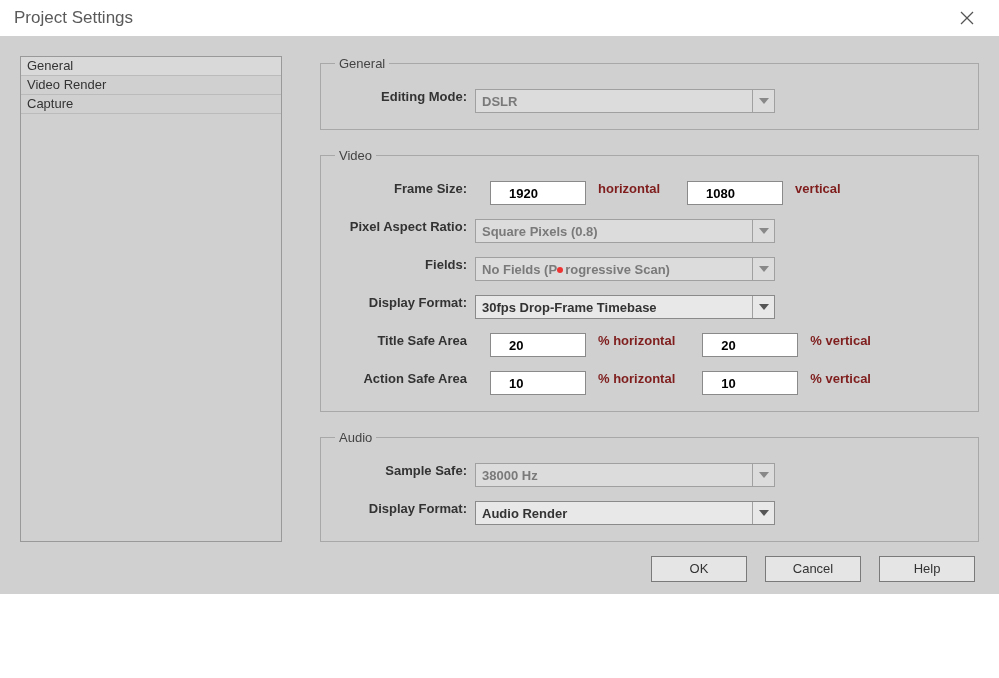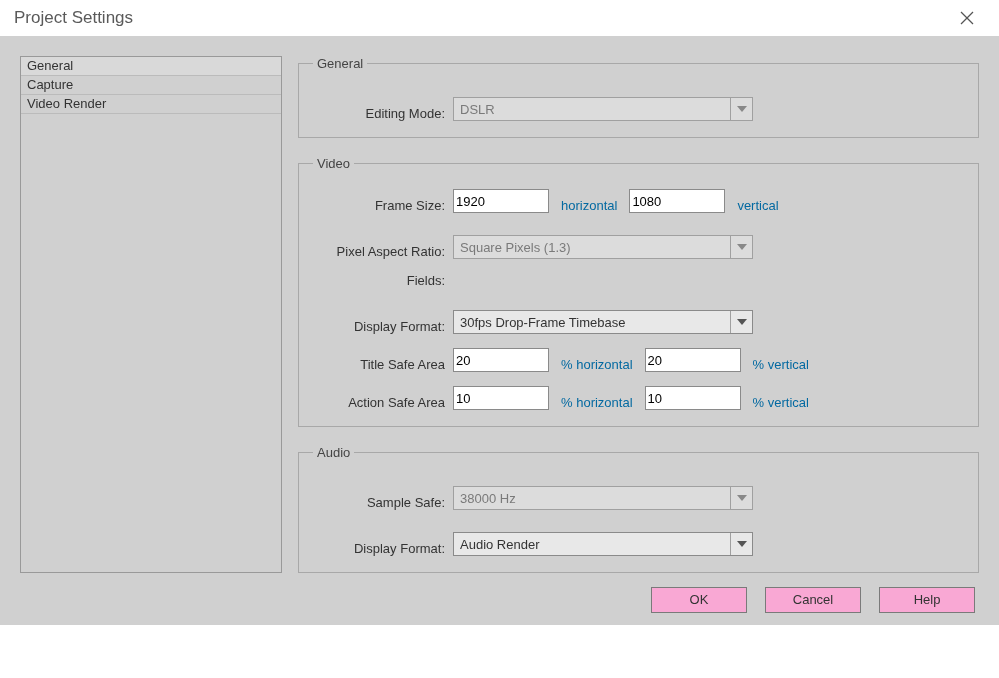--- a/index.html
+++ b/index.html
@@ -36,21 +36,21 @@
   }
   .body {
     flex: 1;
     background: #d0d0d0;
     padding: 20px 20px 12px 20px;
     display: flex; flex-direction: column;
   }
   .main-row {
     flex: 1;
     display: flex;
-    gap: 16px;
+    gap: 38px;
   }
   .sidebar {
     width: 262px;
     border: 1px solid #999;
     background: #d0d0d0;
   }
   .side-item {
     padding: 1px 6px;
     border-bottom: 1px solid #bbb;
     cursor: pointer;
@@ -68,86 +68,87 @@
     border: 1px solid #a8a8a8;
     margin: 0;
     padding: 10px 14px 16px 14px;
   }
   fieldset.group > legend {
     padding: 0 4px;
     color: #444;
   }
   .form-row {
     display: flex;
-    align-items: flex-end;
+    align-items: flex-start;
     margin-top: 14px;
+    font-weight: bold;
   }
   .form-row:first-of-type { margin-top: 8px; }
   .lbl {
     width: 140px;
     text-align: right;
     padding-right: 8px;
     color: #333;
   }
   .combo {
     position: relative;
     display: inline-flex;
     align-items: center;
     height: 24px;
     border: 1px solid #8a8a8a;
     background: #e8e8e8;
     font-size: 13px;
     padding: 0 26px 0 6px;
     min-width: 300px;
-    margin-top: 8px;
   }
   .combo.disabled {
     color: #7a7a7a;
     background: #dcdcdc;
     border-color: #a0a0a0;
   }
   .combo .arrow {
     position: absolute;
     right: 0; top: 0; bottom: 0;
     width: 22px;
     border-left: 1px solid #a0a0a0;
     display: flex; align-items: center; justify-content: center;
   }
   .combo .arrow svg { display: block; }
   .txt {
     height: 24px;
     width: 96px;
     border: 1px solid #8a8a8a;
     background: #fff;
-    padding: 0 2px;
+    padding: 0 18px;
     font: inherit;
     outline: none;
+    margin-left: 15px;
   }
   .unit {
     padding: 0 12px;
-    color: #0369a1;
+    color: #7f1d1d;
   }
   .red-dot {
     display: inline-block;
     width: 6px; height: 6px;
     background: #e33;
     border-radius: 50%;
     margin-right: 2px;
     vertical-align: 1px;
   }
   .button-row {
     display: flex;
     justify-content: flex-end;
     gap: 18px;
     padding: 14px 4px 0 0;
   }
   .btn {
     width: 96px; height: 26px;
     border: 1px solid #7a7a7a;
-    background: #f9a8d4;
+    background: #e5e5e5;
     font: inherit;
     cursor: pointer;
     text-align: center;
     line-height: 24px;
   }
 </style>
 </head>
 <body>
 
 <div class="window">
@@ -163,24 +164,24 @@
   </div>
 
   <div class="body">
     <div class="main-row">
 
       <div class="sidebar">
         <div class="side-item selected">
           <span>General</span>
         </div>
         <div class="side-item">
-          <span>Capture</span>
+          <span>Video Render</span>
         </div>
         <div class="side-item">
-          <span>Video Render</span>
+          <span>Capture</span>
         </div>
       </div>
 
       <div class="content">
 
         <fieldset class="group">
           <legend>General</legend>
 
           <div class="form-row">
             <div class="lbl">Editing Mode:</div>
@@ -203,31 +204,39 @@
             <div class="lbl">Frame Size:</div>
             <input class="txt" value="1920" style="">
             <span class="unit">horizontal</span>
             <input class="txt" value="1080" style="">
             <span class="unit">vertical</span>
           </div>
 
           <div class="form-row">
             <div class="lbl">Pixel Aspect Ratio:</div>
             <div class="combo disabled">
-              <span>Square Pixels (1.3)</span>
+              <span>Square Pixels (0.8)</span>
               <span class="arrow">
                 <svg width="10" height="6">
                     <polygon points="0,0 10,0 5,6" fill="#888"></polygon>
                   </svg>
               </span>
             </div>
           </div>
 
           <div class="form-row">
             <div class="lbl">Fields:</div>
+            <div class="combo disabled">
+              <span><span>No Fields (P</span><span class="red-dot"></span><span>rogressive Scan)</span></span>
+              <span class="arrow">
+                <svg width="10" height="6">
+                    <polygon points="0,0 10,0 5,6" fill="#888"></polygon>
+                  </svg>
+              </span>
+            </div>
           </div>
 
           <div class="form-row">
             <div class="lbl">Display Format:</div>
             <div class="combo">
               <span>30fps Drop-Frame Timebase</span>
               <span class="arrow">
                 <svg width="10" height="6">
                     <polygon points="0,0 10,0 5,6" fill="#555"></polygon>
                   </svg>

